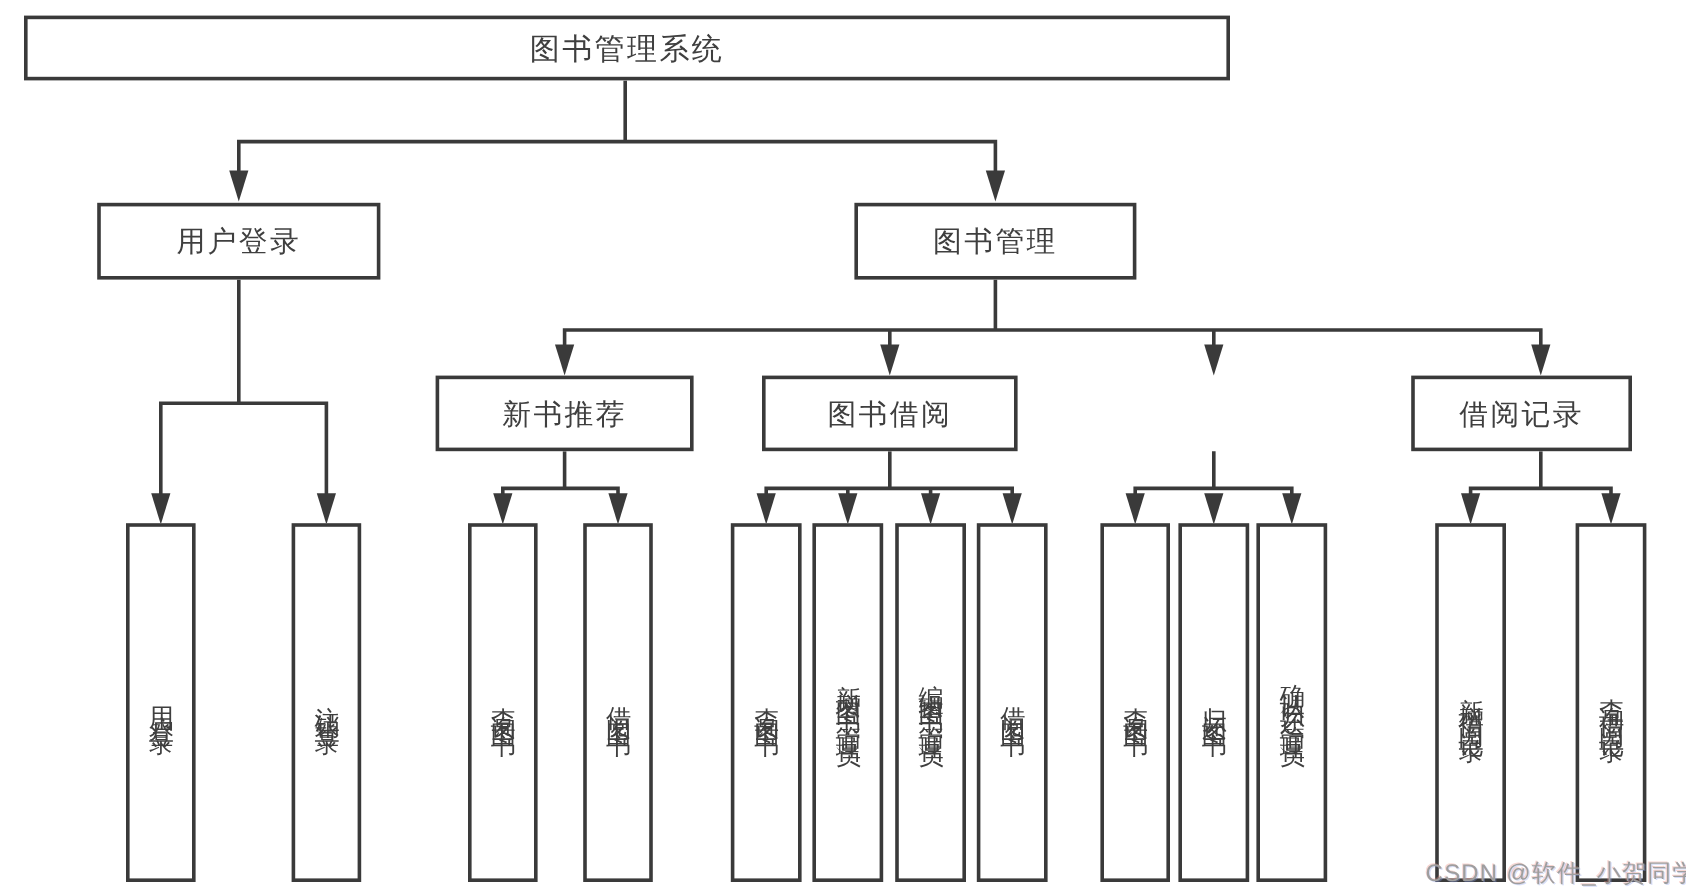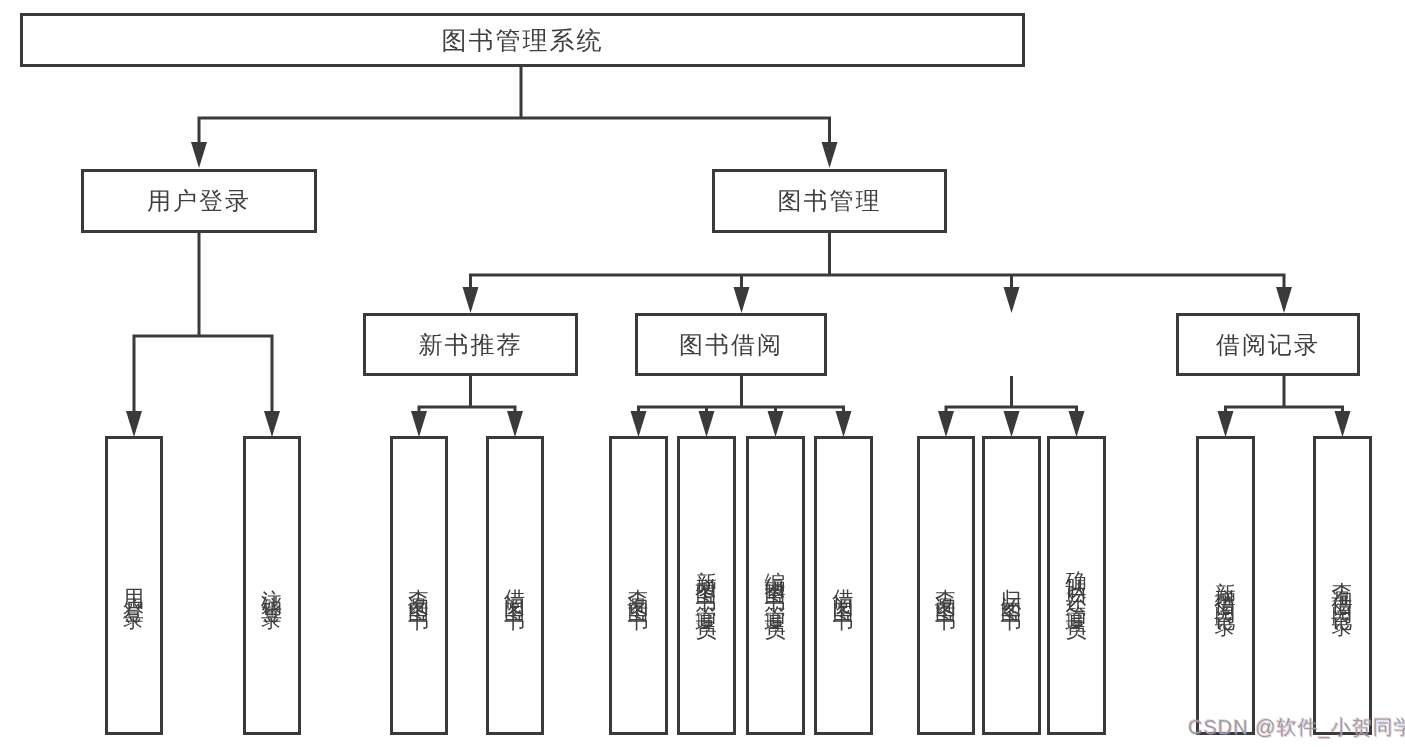--- a/index.html
+++ b/index.html
@@ -126,21 +126,21 @@
       <polygon class="arrowhead" points="1334.5,411 1350.5,411 1342.5,437"></polygon>
     </g>
   </svg>
 
   <div class="node h root" style="left:20px; top:13px; width:1005px; height:54px;">图书管理系统</div>
 
   <div class="node h" style="left:81px; top:169px; width:236px; height:64px;">用户登录</div>
   <div class="node h" style="left:363px; top:313px; width:215px; height:63px;">新书推荐</div>
 
   <div class="node h" style="left:712px; top:169px; width:235px; height:64px;">图书管理</div>
-  <div class="node h" style="left:635px; top:313px; width:192px; height:63px;">图书借阅</div>
+  <div class="node h" style="left:635px; top:313px; width:213px; height:63px;">图书借阅</div>
   <div class="node h" style="left:1176px; top:313px; width:184px; height:63px;">借阅记录</div>
 
   <div class="node v" style="left:105px; top:436px; width:58px; height:299px;">用户登录</div>
   <div class="node v" style="left:243px; top:436px; width:58px; height:299px;">注销登录</div>
 
   <div class="node v" style="left:390px; top:436px; width:58px; height:299px;">查询图书</div>
   <div class="node v" style="left:486px; top:436px; width:58px; height:299px;">借阅图书</div>
 
   <div class="node v" style="left:609px; top:436px; width:59px; height:299px;">查询图书</div>
   <div class="node v" style="left:677px; top:436px; width:59px; height:299px;">新增图书（管理员）</div>

